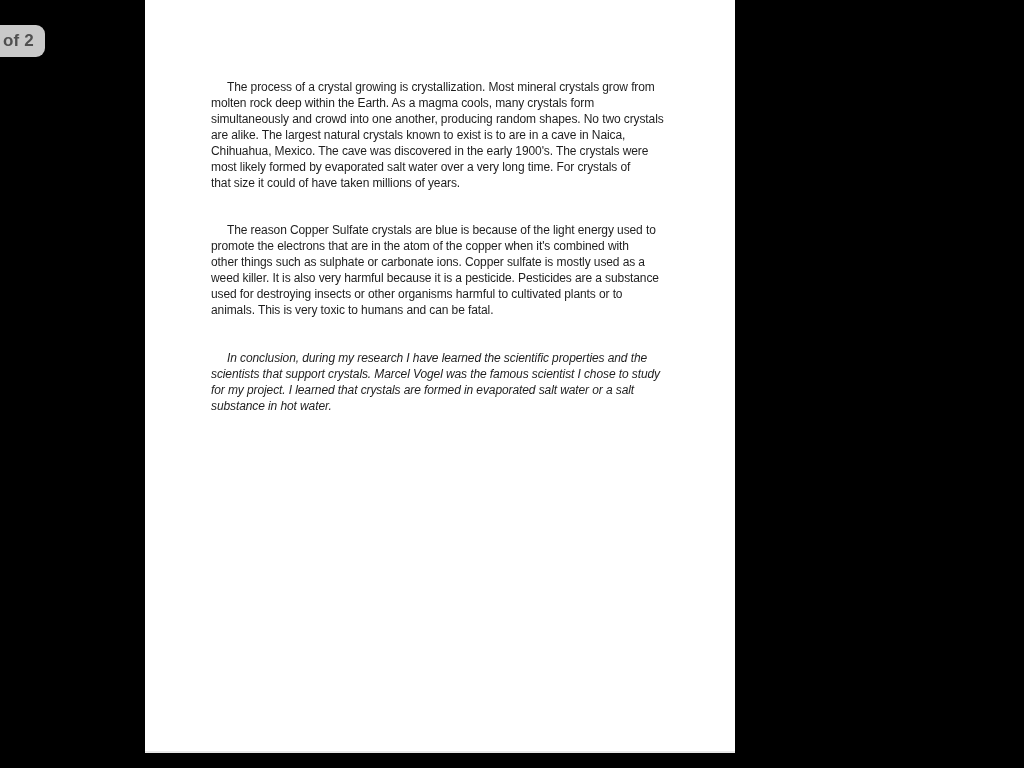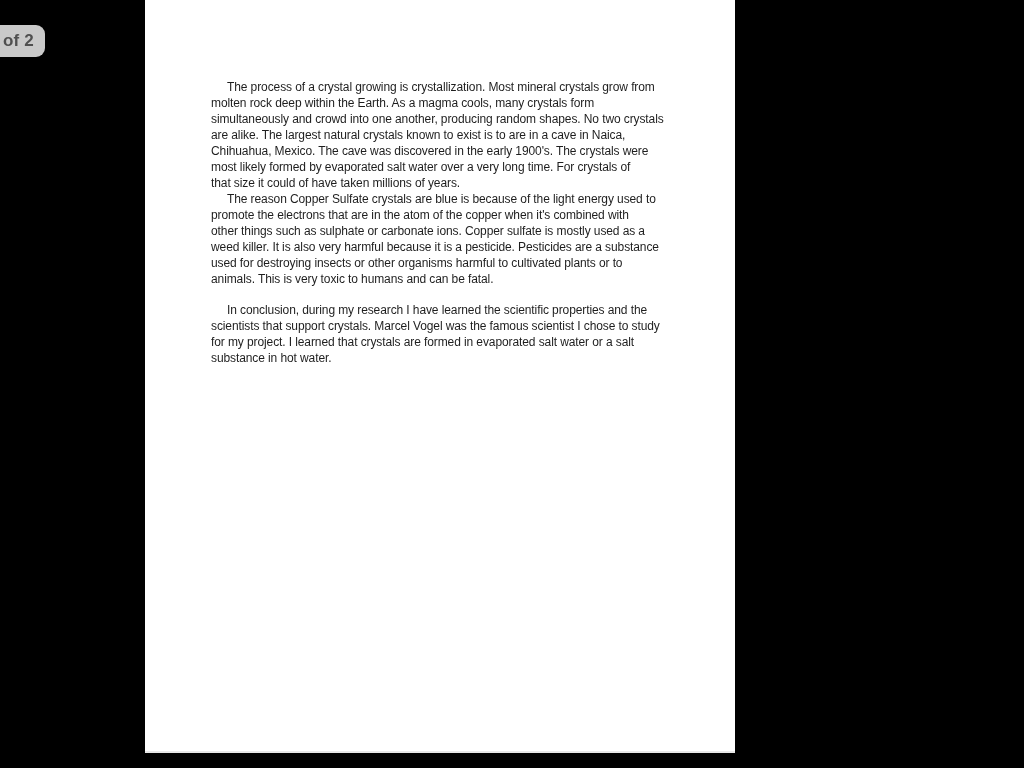--- a/index.html
+++ b/index.html
@@ -42,22 +42,22 @@
     width: 472px;
     color: #1e1e1e;
     font-size: 12px;
     line-height: 16px;
     letter-spacing: -0.1px;
   }
   .para {
     white-space: pre-line;
     text-indent: 16px;
   }
-  .para + .para.gap-large { }
-  .para + .para.gap-small { margin-top: 15px; }
+  .para + .para.gap-large { margin-top: 31px; }
+  .para + .para.gap-small { margin-top: 32px; font-style: italic; }
 </style>
 </head>
 <body>
 
 <div class="viewer">
 
   <div class="page"></div>
 
   <div class="content">
     <p class="para">The process of a crystal growing is crystallization. Most mineral crystals grow from

